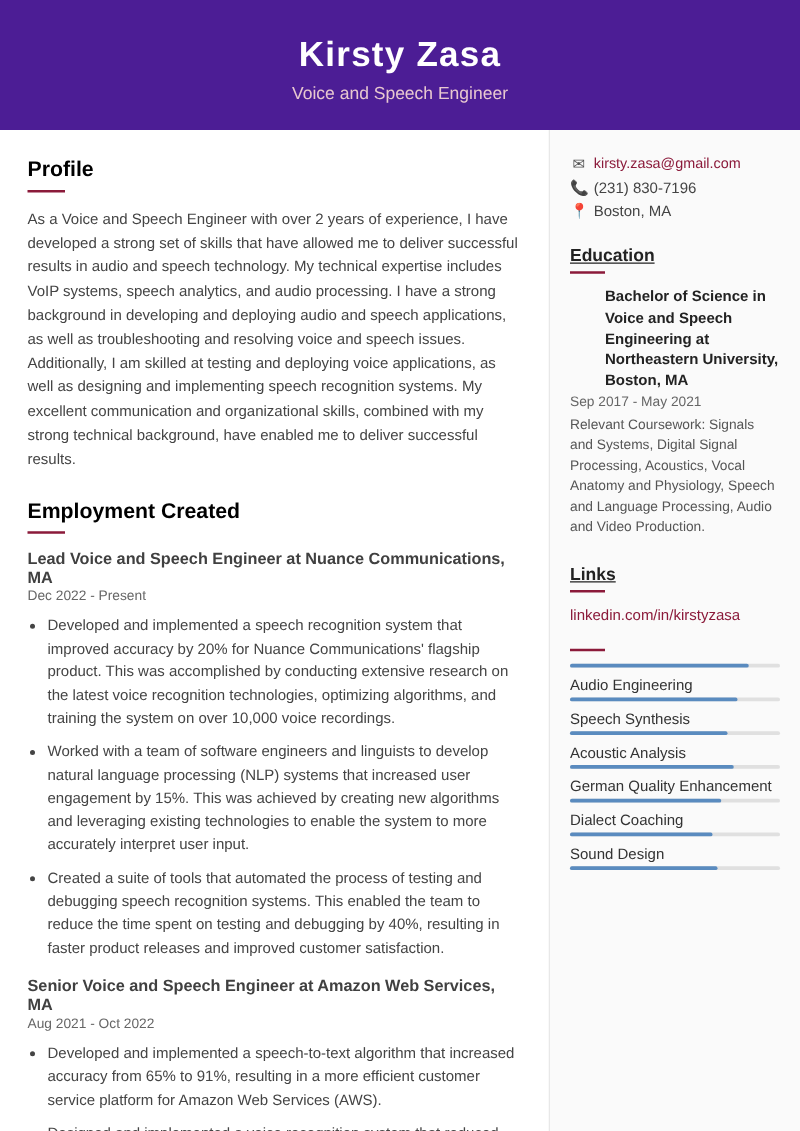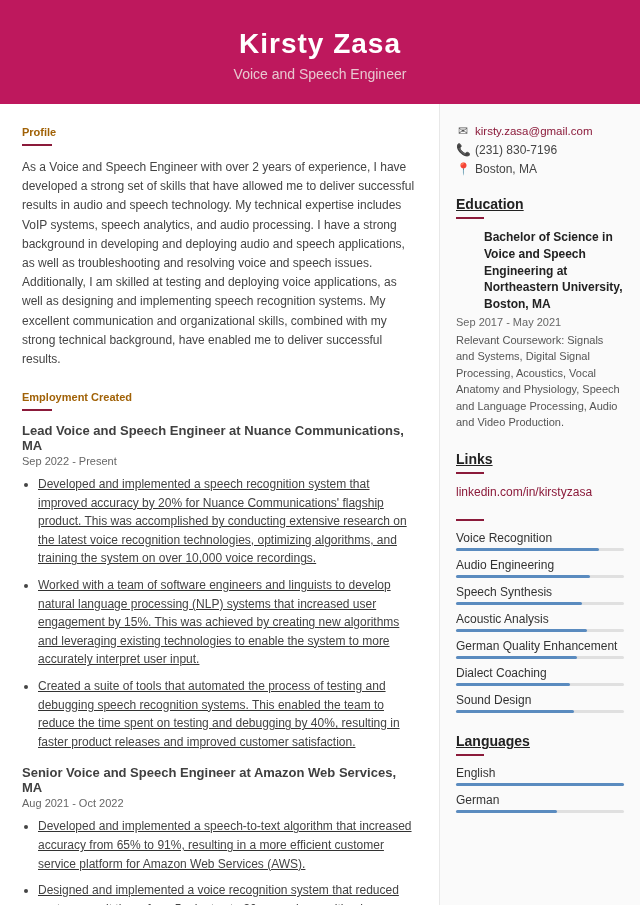--- a/index.html
+++ b/index.html
@@ -13,21 +13,21 @@
       align-items: flex-start;
     }
     .resume {
       width: 640px;
       min-height: 905px;
       background: #fff;
       display: flex;
       flex-direction: column;
     }
     .header {
-      background: #be185d;
+      background: #4c1d95;
       color: #fff;
       text-align: center;
       padding: 28px 20px 22px;
     }
     .header h1 {
       font-size: 28px;
       font-weight: bold;
       letter-spacing: 1px;
       margin-bottom: 6px;
     }
@@ -44,23 +44,23 @@
       flex: 1;
       padding: 22px 22px 20px 22px;
       border-right: 1px solid #e8e8e8;
     }
     .sidebar {
       width: 200px;
       padding: 20px 16px;
       background: #fafafa;
     }
     .section-title {
-      font-size: 11px;
-      font-weight: bold;
-      color: #a16207;
+      font-size: 17px;
+      font-weight: bold;
+      color: #000000;
       margin-bottom: 6px;
     }
     .section-divider {
       height: 2px;
       background: #8b1a3a;
       width: 30px;
       margin-bottom: 12px;
     }
     .section {
       margin-bottom: 22px;
@@ -77,21 +77,20 @@
       margin-bottom: 2px;
     }
     .job-date {
       font-size: 11px;
       color: #666;
       margin-bottom: 8px;
     }
     .job-bullets {
       padding-left: 16px;
       margin-bottom: 12px;
-      text-decoration: underline;
     }
     .job-bullets li {
       font-size: 12px;
       line-height: 1.55;
       color: #444;
       margin-bottom: 8px;
     }
     
     .sb-section {
       margin-bottom: 20px;
@@ -210,21 +209,21 @@
         <p class="profile-text">As a Voice and Speech Engineer with over 2 years of experience, I have developed a strong set of skills that have allowed me to deliver successful results in audio and speech technology. My technical expertise includes VoIP systems, speech analytics, and audio processing. I have a strong background in developing and deploying audio and speech applications, as well as troubleshooting and resolving voice and speech issues. Additionally, I am skilled at testing and deploying voice applications, as well as designing and implementing speech recognition systems. My excellent communication and organizational skills, combined with my strong technical background, have enabled me to deliver successful results.</p>
       </div>
 
       <div class="section">
         <div class="section-title">Employment Created</div>
         <div class="section-divider"></div>
 
         <div id="jobs-container">
             <div style="margin-bottom: 14px;">
               <div class="job-title">Lead Voice and Speech Engineer at Nuance Communications, MA</div>
-              <div class="job-date">Sep 2022 - Present</div>
+              <div class="job-date">Dec 2022 - Present</div>
               <ul class="job-bullets">
                 <li>Developed and implemented a speech recognition system that improved accuracy by 20% for Nuance Communications' flagship product. This was accomplished by conducting extensive research on the latest voice recognition technologies, optimizing algorithms, and training the system on over 10,000 voice recordings.</li>
                 <li>Worked with a team of software engineers and linguists to develop natural language processing (NLP) systems that increased user engagement by 15%. This was achieved by creating new algorithms and leveraging existing technologies to enable the system to more accurately interpret user input.</li>
                 <li>Created a suite of tools that automated the process of testing and debugging speech recognition systems. This enabled the team to reduce the time spent on testing and debugging by 40%, resulting in faster product releases and improved customer satisfaction.</li>
               </ul>
             </div>
             <div style="margin-bottom: 14px;">
               <div class="job-title">Senior Voice and Speech Engineer at Amazon Web Services, MA</div>
               <div class="job-date">Aug 2021 - Oct 2022</div>
               <ul class="job-bullets">
@@ -267,21 +266,20 @@
         <div class="sb-divider"></div>
         <div class="link-item">
           <a href="#">linkedin.com/in/kirstyzasa</a>
         </div>
       </div>
 
       <div class="sb-section">
         <div class="sb-divider"></div>
         <div id="skills-container">
             <div class="skill-item">
-              <div class="skill-name">Voice Recognition</div>
               <div class="skill-bar-bg">
                 <div class="skill-bar-fill" style="width: 85%;"></div>
               </div>
             </div>
             <div class="skill-item">
               <div class="skill-name">Audio Engineering</div>
               <div class="skill-bar-bg">
                 <div class="skill-bar-fill" style="width: 80%;"></div>
               </div>
             </div>
@@ -311,34 +309,16 @@
             </div>
             <div class="skill-item">
               <div class="skill-name">Sound Design</div>
               <div class="skill-bar-bg">
                 <div class="skill-bar-fill" style="width: 70%;"></div>
               </div>
             </div>
           </div>
       </div>
 
-      <div class="sb-section">
-        <div class="sb-section-title">Languages</div>
-        <div class="sb-divider"></div>
-        <div id="languages-container">
-            <div class="lang-item">
-              <div class="lang-name">English</div>
-              <div class="lang-bar-bg">
-                <div class="lang-bar-fill" style="width: 100%;"></div>
-              </div>
-            </div>
-            <div class="lang-item">
-              <div class="lang-name">German</div>
-              <div class="lang-bar-bg">
-                <div class="lang-bar-fill" style="width: 60%;"></div>
-              </div>
-            </div>
-          </div>
-      </div>
 
     </div>
   </div>
 </div>
 
 </body></html>

